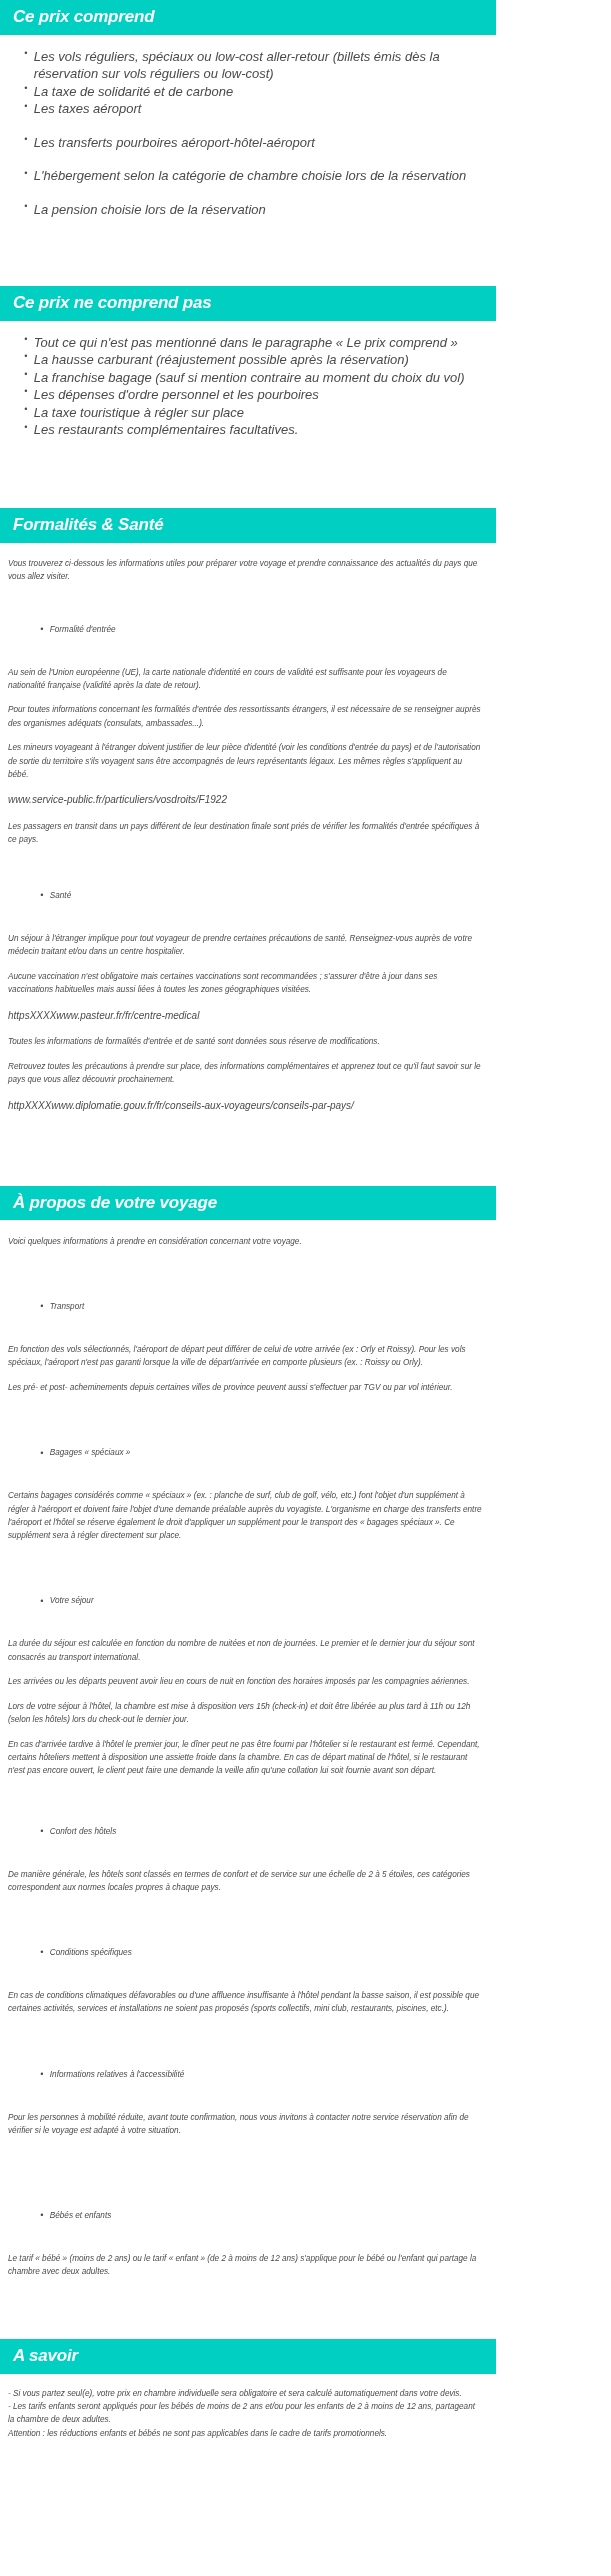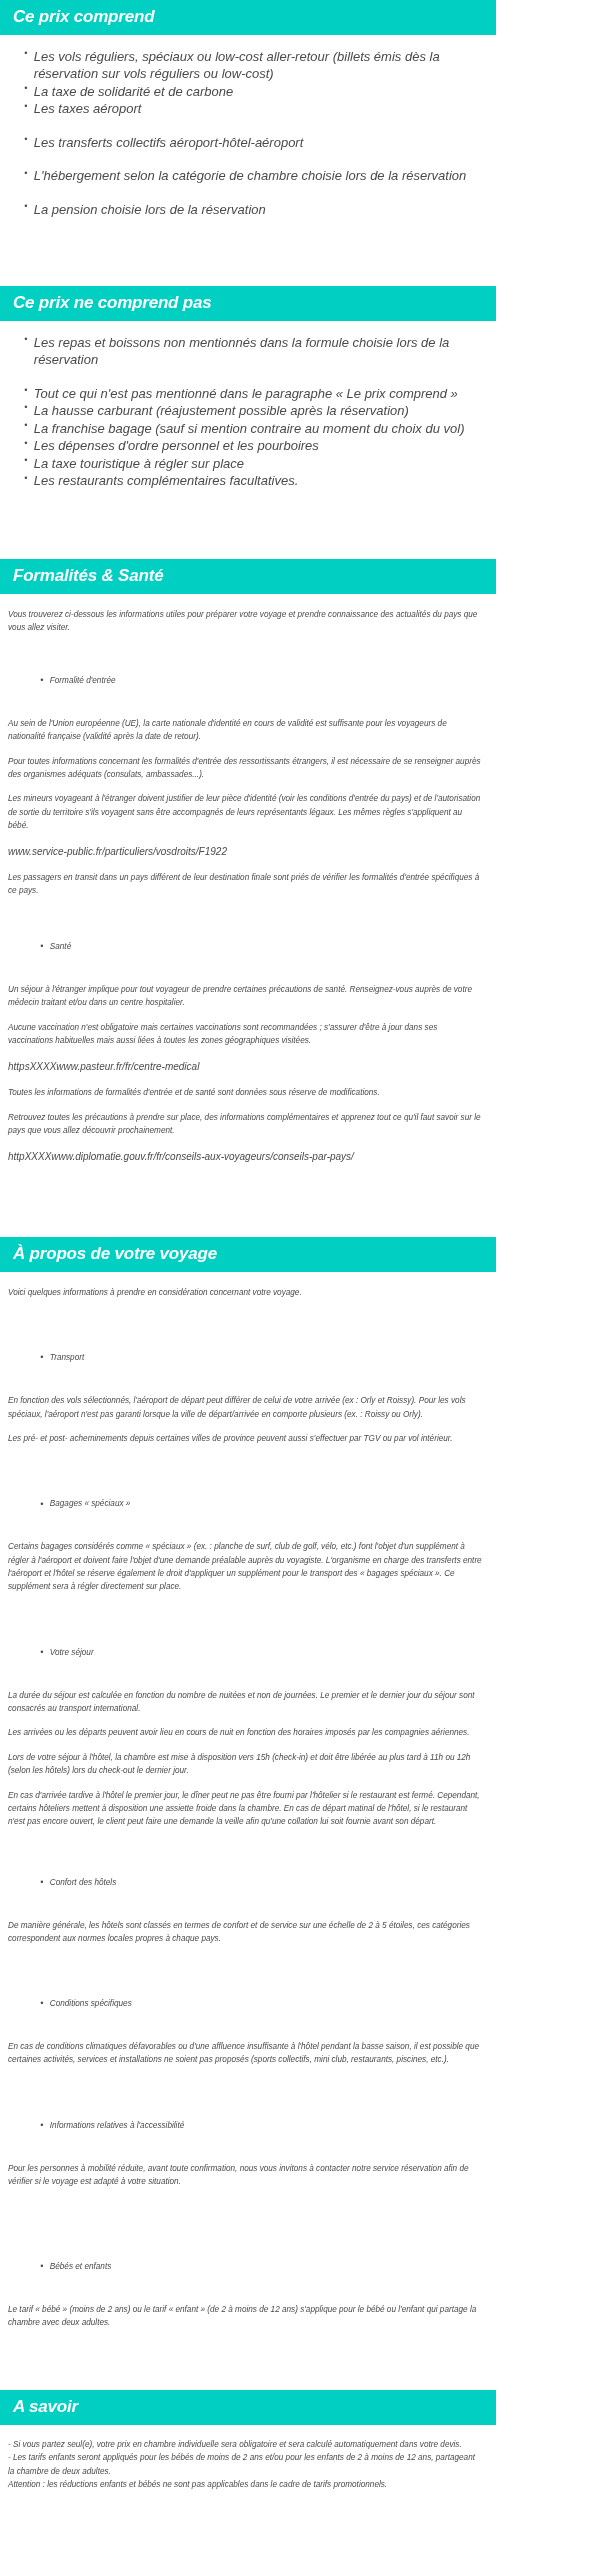--- a/index.html
+++ b/index.html
@@ -121,34 +121,33 @@
 
 <div class="page">
 
   <div class="banner">Ce prix comprend</div>
   <div class="gap16"></div>
   <div class="section-body">
     <ul class="bullets list-tight">
       <li>Les vols réguliers, spéciaux ou low-cost aller-retour (billets émis dès la réservation sur vols réguliers ou low-cost)</li>
       <li>La taxe de solidarité et de carbone</li>
       <li class="spaced-item">Les taxes aéroport</li>
-      <li class="spaced-item">Les transferts collectifs aéroport-hôtel-aéroport</li>
+      <li class="spaced-item">Les transferts pourboires aéroport-hôtel-aéroport</li>
       <li class="spaced-item">L'hébergement selon la catégorie de chambre choisie lors de la réservation</li>
       <li>La pension choisie lors de la réservation</li>
     </ul>
   </div>
 
   <div class="gap60"></div>
   <div class="gap24"></div>
 
   <div class="banner">Ce prix ne comprend pas</div>
   <div class="gap16"></div>
   <div class="section-body">
     <ul class="bullets list-tight">
-      <li class="spaced-item">Les repas et boissons non mentionnés dans la formule choisie lors de la réservation</li>
       <li>Tout ce qui n'est pas mentionné dans le paragraphe « Le prix comprend »</li>
       <li>La hausse carburant (réajustement possible après la réservation)</li>
       <li>La franchise bagage (sauf si mention contraire au moment du choix du vol)</li>
       <li>Les dépenses d'ordre personnel et les pourboires</li>
       <li>La taxe touristique à régler sur place</li>
       <li>Les restaurants complémentaires facultatives.</li>
     </ul>
   </div>
 
   <div class="gap60"></div>

